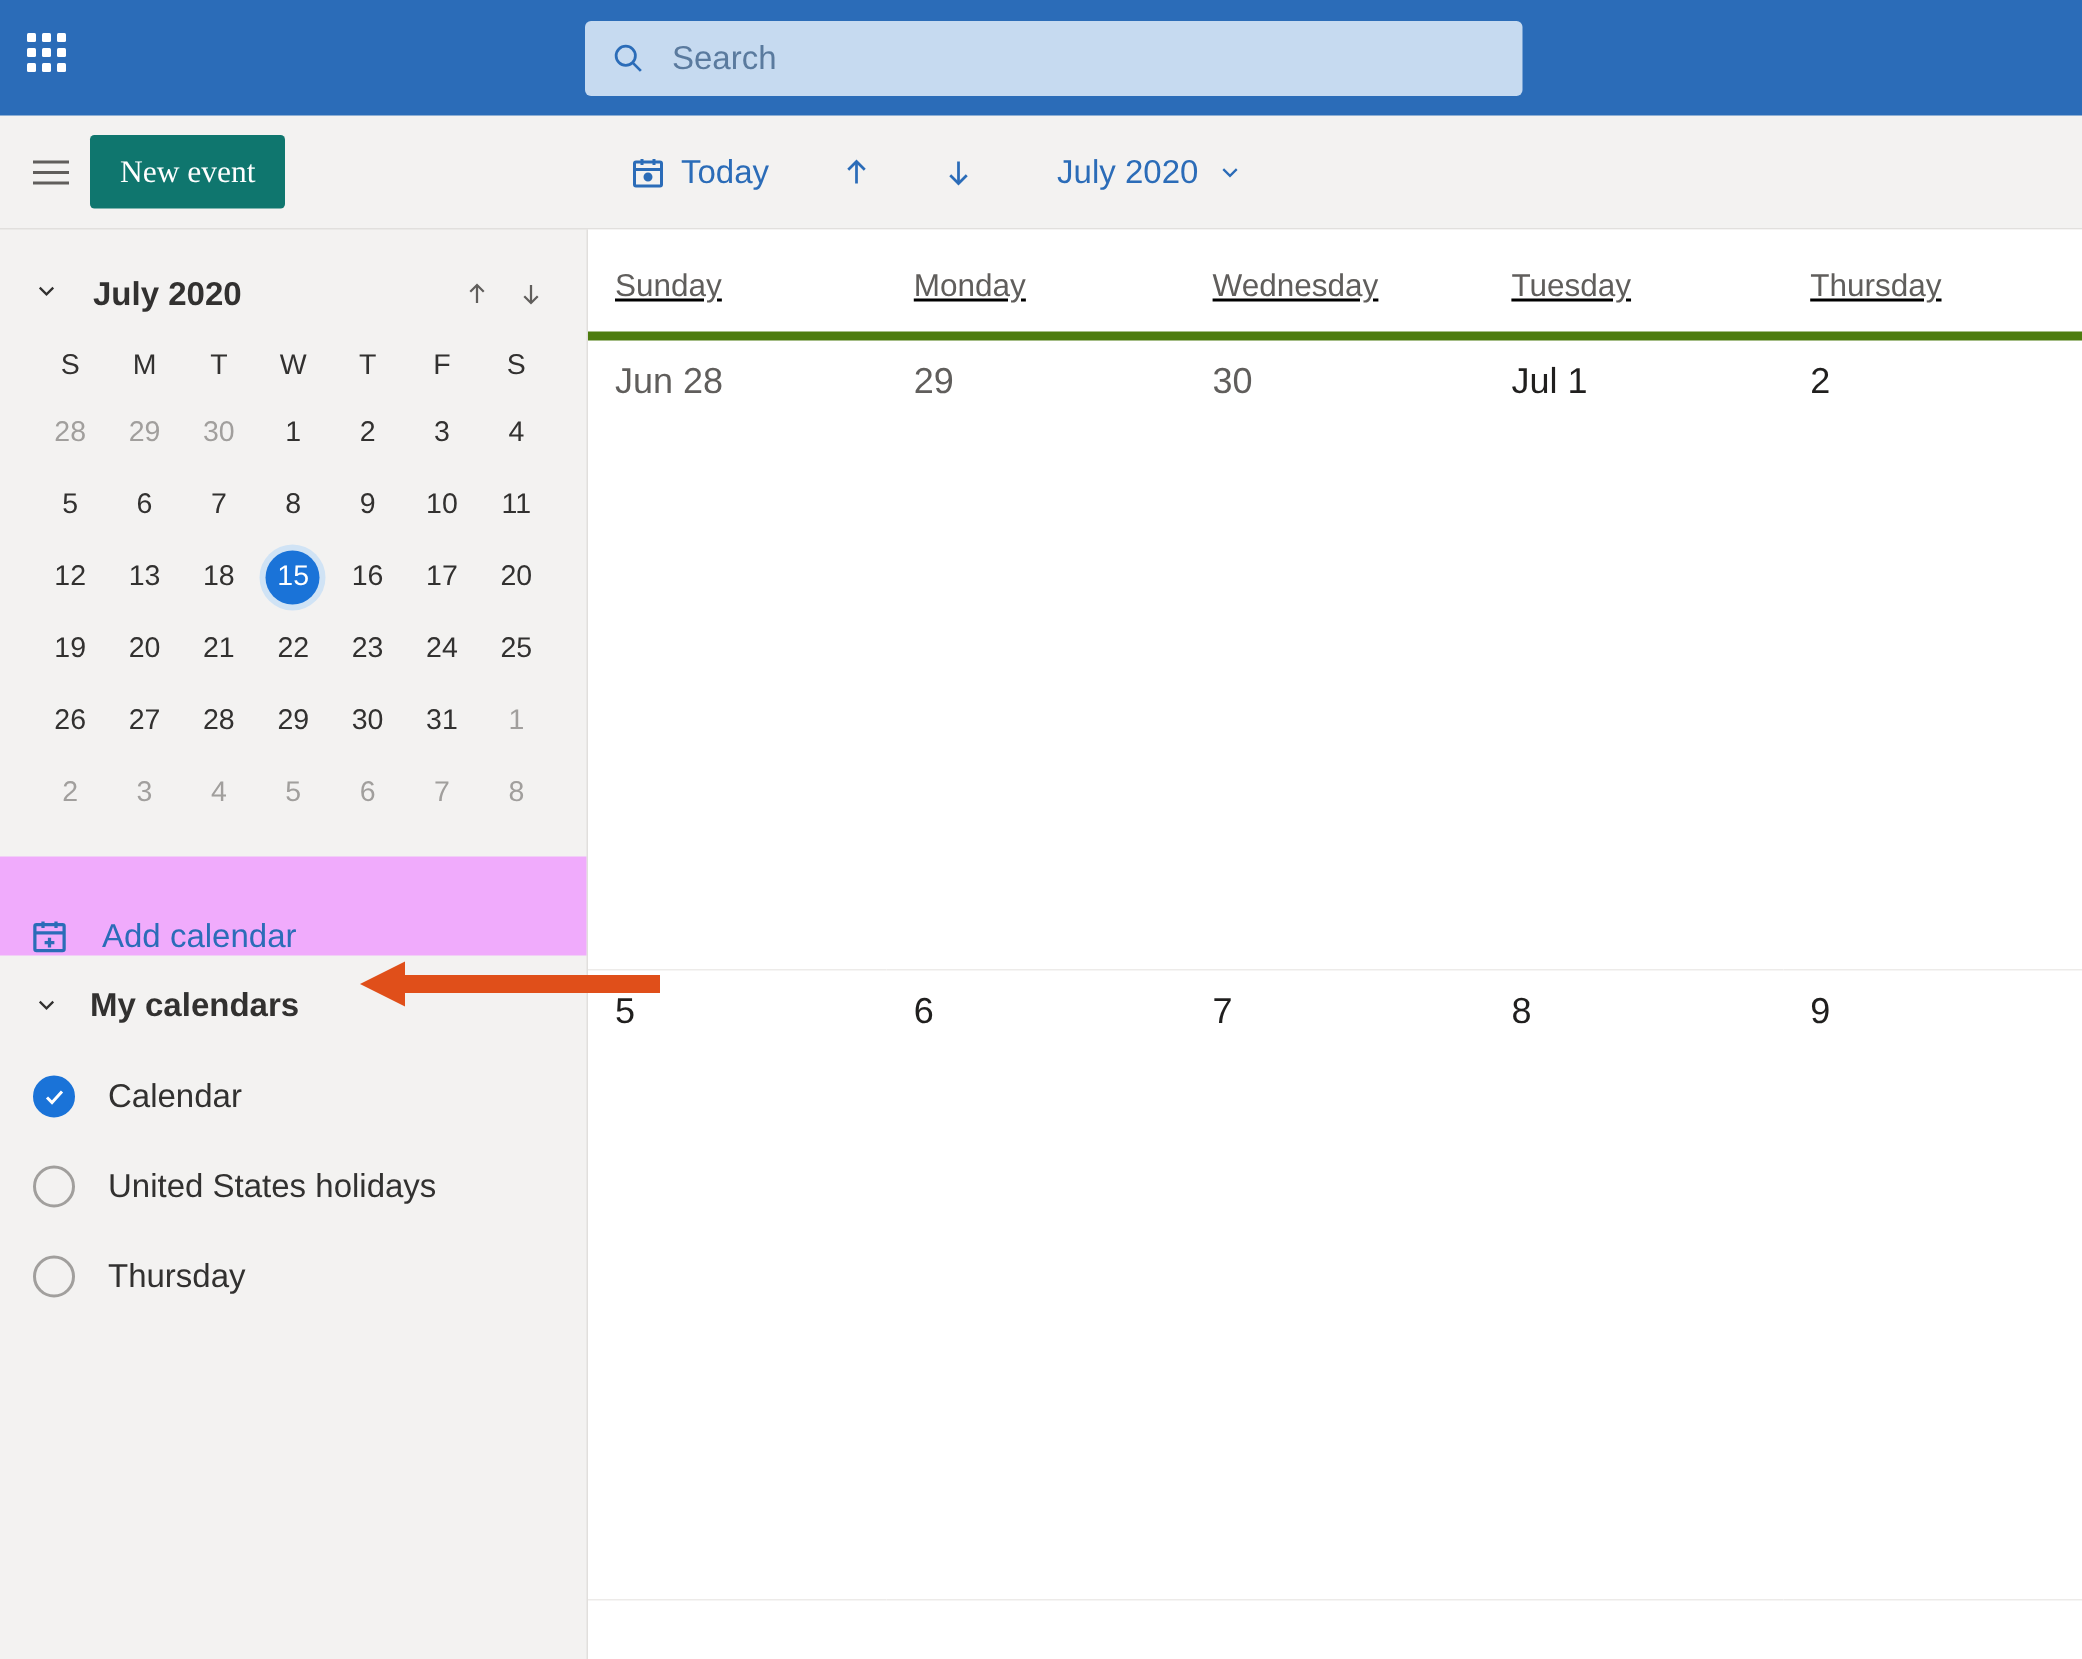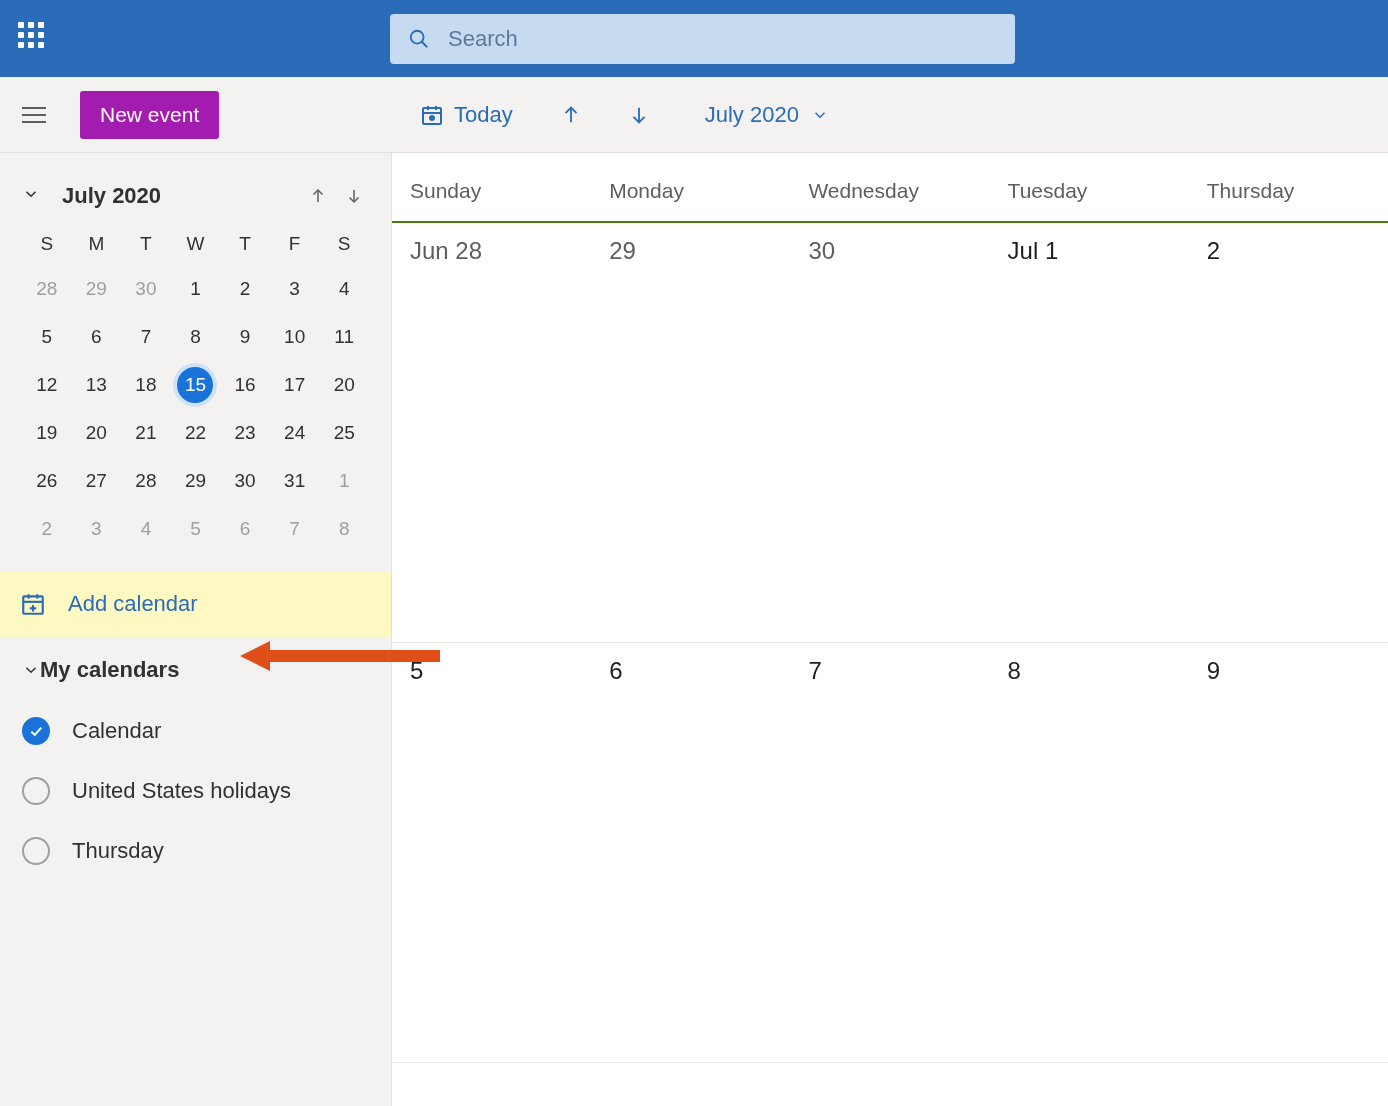--- a/index.html
+++ b/index.html
@@ -53,28 +53,29 @@
   align-items: center;
   padding-left: 14px;
 }
 .hamburger {
   width: 40px; height: 40px;
   display: flex; flex-direction: column; justify-content: center; align-items: center;
   gap: 5px; cursor: pointer;
 }
 .hamburger span { width: 24px; height: 2px; background: #605e5c; }
 .new-event-btn {
-  margin-left: 26px;
-  background: #a21caf;
+  margin-left: 6px;
+  background: #0f766e;
   color: #fff;
   border: none;
   padding: 12px 20px;
   font-size: 21px;
   border-radius: 3px;
   cursor: pointer;
+  font-family: Liberation Serif, serif;
 }
 .toolbar-right {
   display: flex; align-items: center; padding-left: 16px; gap: 24px;
 }
 .today-btn {
   display: flex; align-items: center; gap: 10px;
   color: #2b6cb8; font-size: 22px; padding: 8px 12px; cursor: pointer;
 }
 .cal-today-icon { width: 24px; height: 24px; }
 .nav-arrow {
@@ -116,56 +117,57 @@
 .mini-days div.muted { color: #a19f9d; }
 .mini-days div.today span {
   background: #1a73d8; color: #fff; border-radius: 50%;
   width: 36px; height: 36px; display:flex; align-items:center; justify-content:center;
   box-shadow: 0 0 0 4px #d0e3f5;
 }
 
 
 .add-cal {
   margin-top: 18px;
-  background: #fef9c3;
+  background: #f0abfc;
   height: 66px;
-  display: flex; align-items: center;
+  display: flex; align-items: flex-end;
   padding-left: 20px; gap: 22px;
   cursor: pointer;
   position: relative;
 }
 .add-cal svg { width: 26px; height: 26px; stroke: #2b6cb8; fill: none; stroke-width: 2; }
 .add-cal span { color: #2b6cb8; font-size: 22px; }
 
 
 .annot-arrow {
   position: absolute;
   left: 240px;
   top: 636px;
   pointer-events: none;
 }
 
 
 .my-cals { padding: 20px 20px 0 22px; }
-.my-cals-hdr { display: flex; align-items: center; cursor: pointer; margin-bottom: 18px; }
+.my-cals-hdr { display: flex; align-items: center; gap: 20px; cursor: pointer; margin-bottom: 18px; }
 .my-cals-hdr svg { width: 18px; height: 18px; stroke: #323130; fill: none; stroke-width: 2; }
 .my-cals-hdr span { font-size: 22px; font-weight: 600; color: #323130; }
 .cal-item { display: flex; align-items: center; gap: 22px; padding: 16px 0; cursor: pointer; }
 .cal-check {
   width: 28px; height: 28px; border-radius: 50%; border: 2px solid #a19f9d;
   display:flex; align-items:center; justify-content:center;
 }
 .cal-check.checked { background: #1a73d8; border-color: #1a73d8; }
 .cal-check.checked svg { width: 16px; height: 16px; stroke: #fff; fill: none; stroke-width: 3; }
 .cal-item span { font-size: 22px; color: #323130; }
 
 
 .grid-dow {
   display: grid; grid-template-columns: repeat(5, 1fr);
-  border-bottom: 2px solid #4d7c0f;
+  border-bottom: 6px solid #4d7c0f;
+  text-decoration: underline;
 }
 .grid-dow div { font-size: 21px; color: #605e5c; padding: 26px 0 18px 18px; }
 .grid-days { display: grid; grid-template-columns: repeat(5, 1fr); }
 .grid-cell {
   height: 420px; border-bottom: 1px solid #edebe9;
   padding: 14px 0 0 18px; font-size: 24px; color: #605e5c;
   cursor: pointer;
 }
 .grid-cell.bold { color: #201f1e; font-weight: 400; }
 </style>

